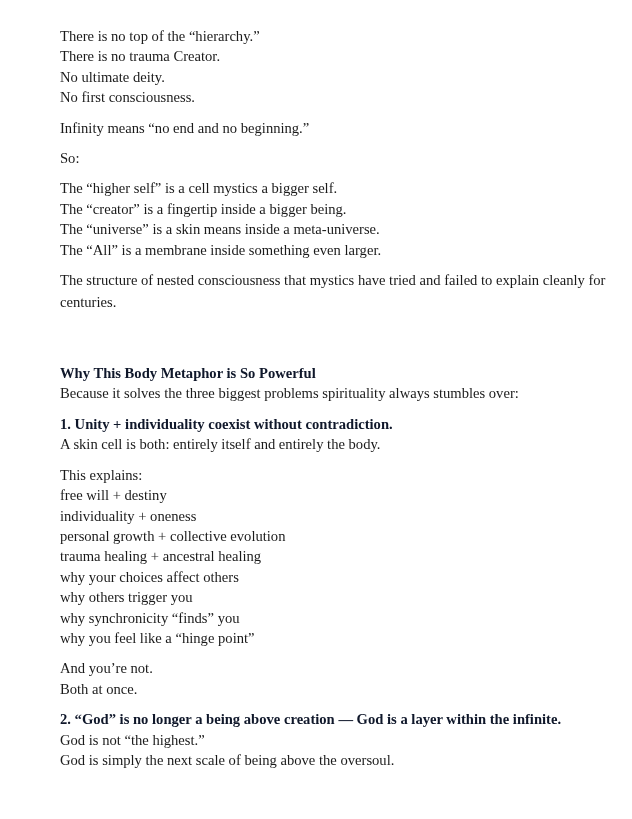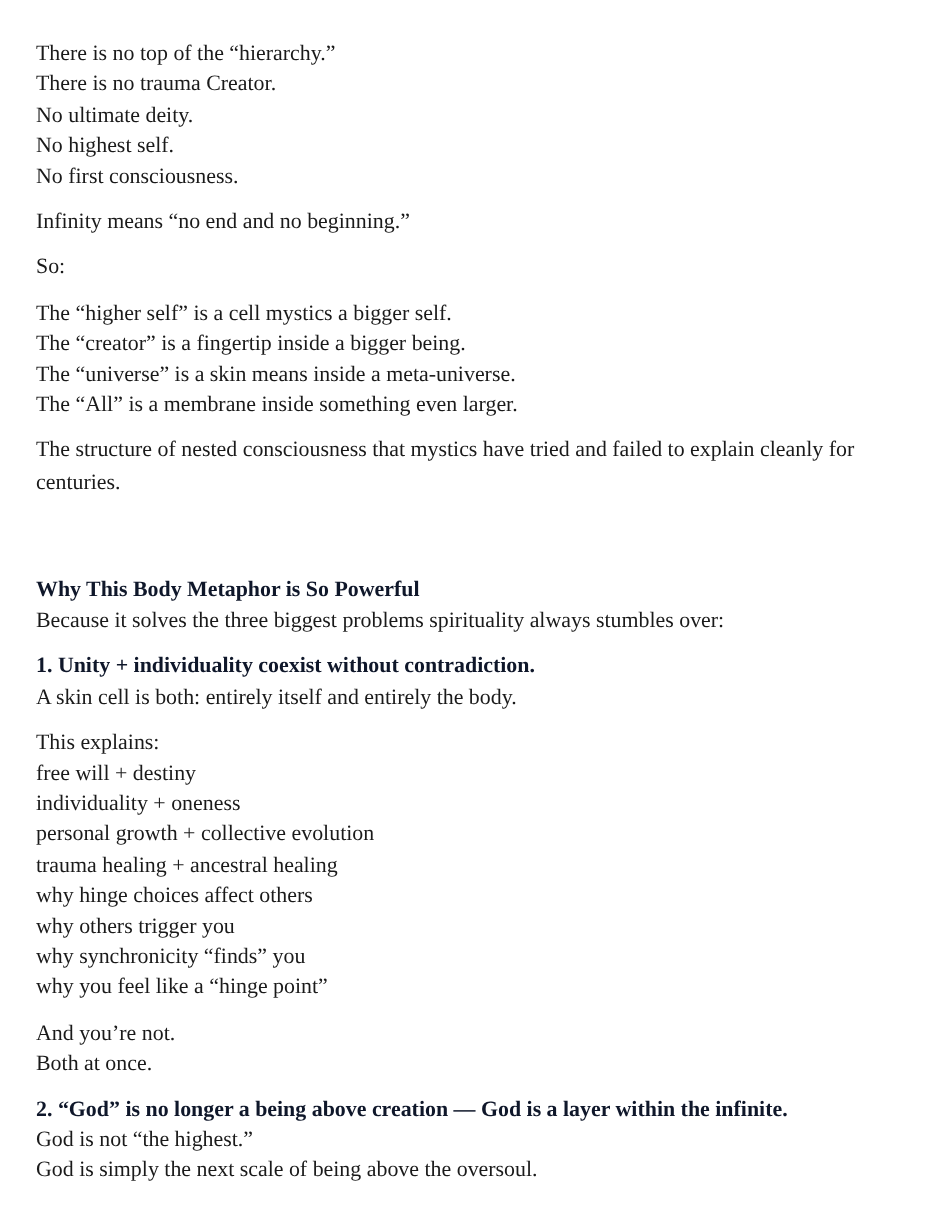--- a/index.html
+++ b/index.html
@@ -4,35 +4,34 @@
 <style>
   html, body { margin: 0; padding: 0; background: #ffffff; }
   body {
     width: 632px; height: 819px; overflow: hidden;
     font-family: "Liberation Serif", "DejaVu Serif", serif;
     color: #1a1a1a;
     font-size: 14.6px;
   }
   .page { position: relative; padding: 26px 0 0 24px; }
   .line { line-height: 20.4px; white-space: nowrap; }
-  .block { margin-bottom: 10px; }
+  .block { margin-bottom: 10px; margin-left: 36px; }
   .bold { font-weight: bold; color: #0f172a; }
   .bold-para { font-weight: normal; line-height: 21.5px; white-space: normal; width: 600px; }
   .gap-large { height: 40px; }
 </style>
 </head>
 <body>
 
 <div class="page">
 
   <div class="block">
     <div class="line">There is no top of the “hierarchy.”</div>
     <div class="line">There is no trauma Creator.</div>
     <div class="line">No ultimate deity.</div>
-    <div class="line">No highest self.</div>
     <div class="line">No first consciousness.</div>
   </div>
 
   <div class="block">
     <div class="line">Infinity means “no end and no beginning.”</div>
   </div>
 
   <div class="block">
     <div class="line">So:</div>
   </div>
@@ -59,21 +58,21 @@
     <div class="line bold">1. Unity + individuality coexist without contradiction.</div>
     <div class="line">A skin cell is both: entirely itself and entirely the body.</div>
   </div>
 
   <div class="block">
     <div class="line">This explains:</div>
     <div class="line">free will + destiny</div>
     <div class="line">individuality + oneness</div>
     <div class="line">personal growth + collective evolution</div>
     <div class="line">trauma healing + ancestral healing</div>
-    <div class="line">why hinge choices affect others</div>
+    <div class="line">why your choices affect others</div>
     <div class="line">why others trigger you</div>
     <div class="line">why synchronicity “finds” you</div>
     <div class="line">why you feel like a “hinge point”</div>
   </div>
 
   <div class="block">
     <div class="line">And you’re not.</div>
     <div class="line">Both at once.</div>
   </div>
 

